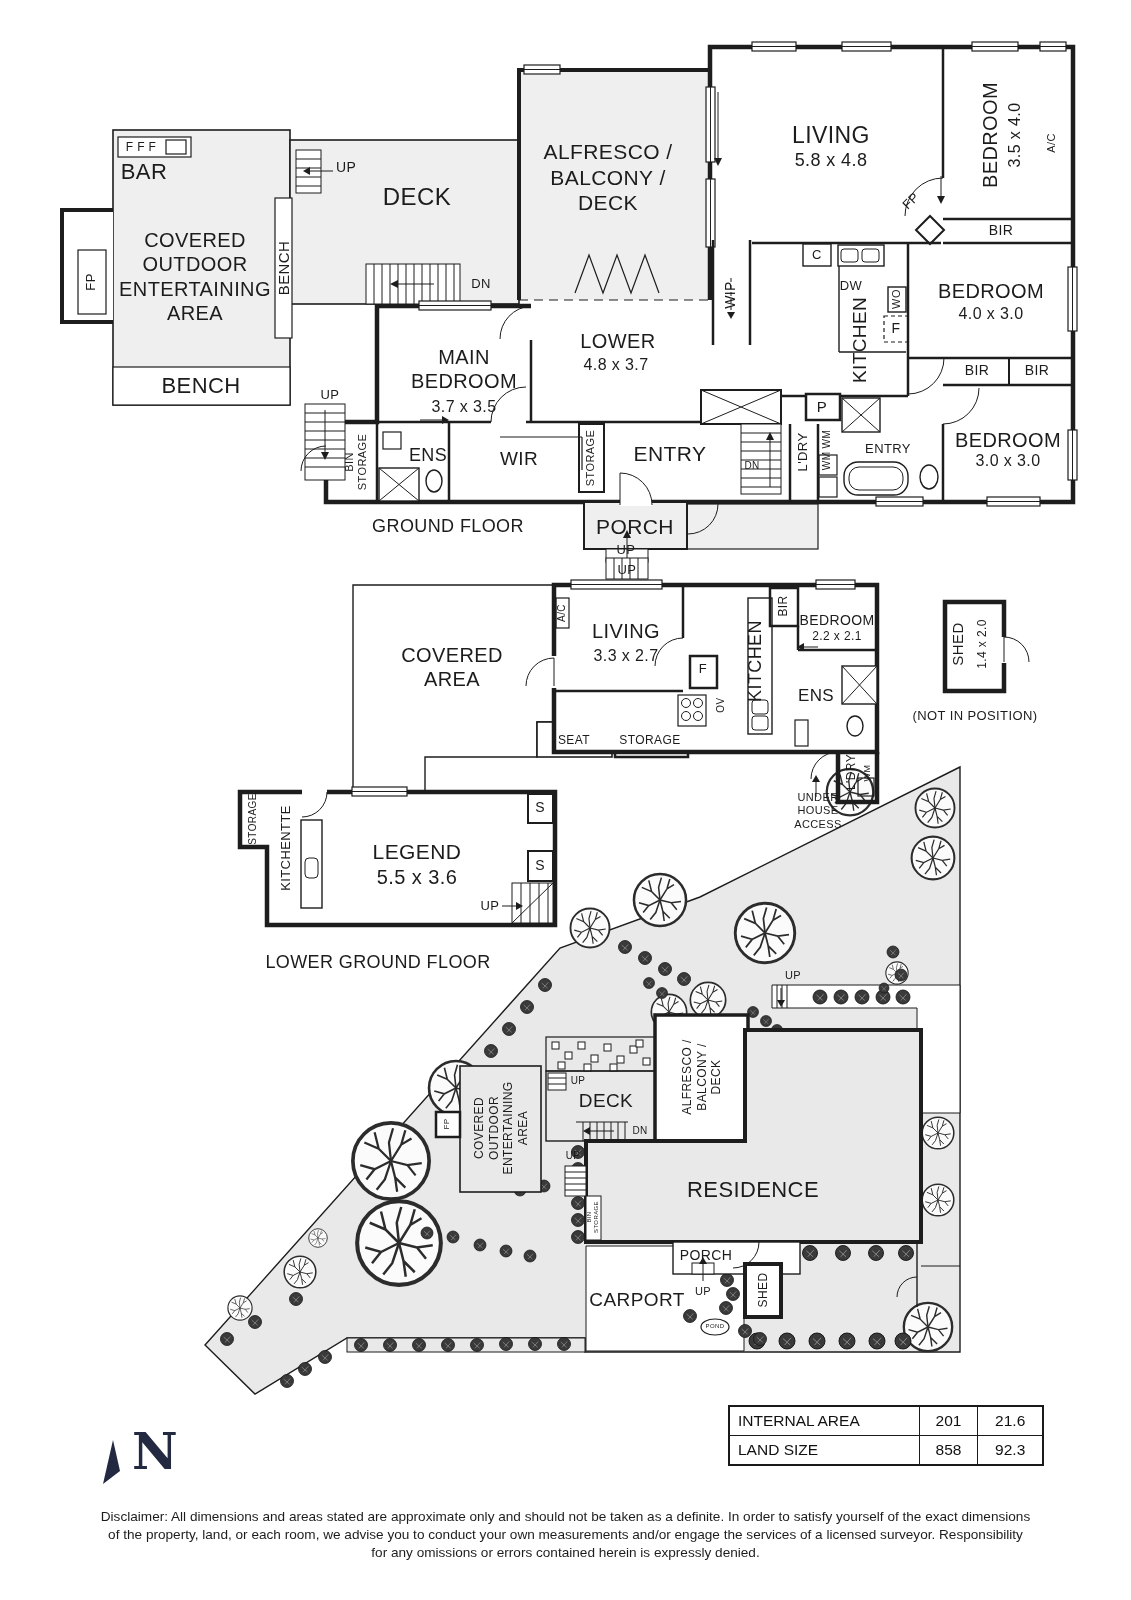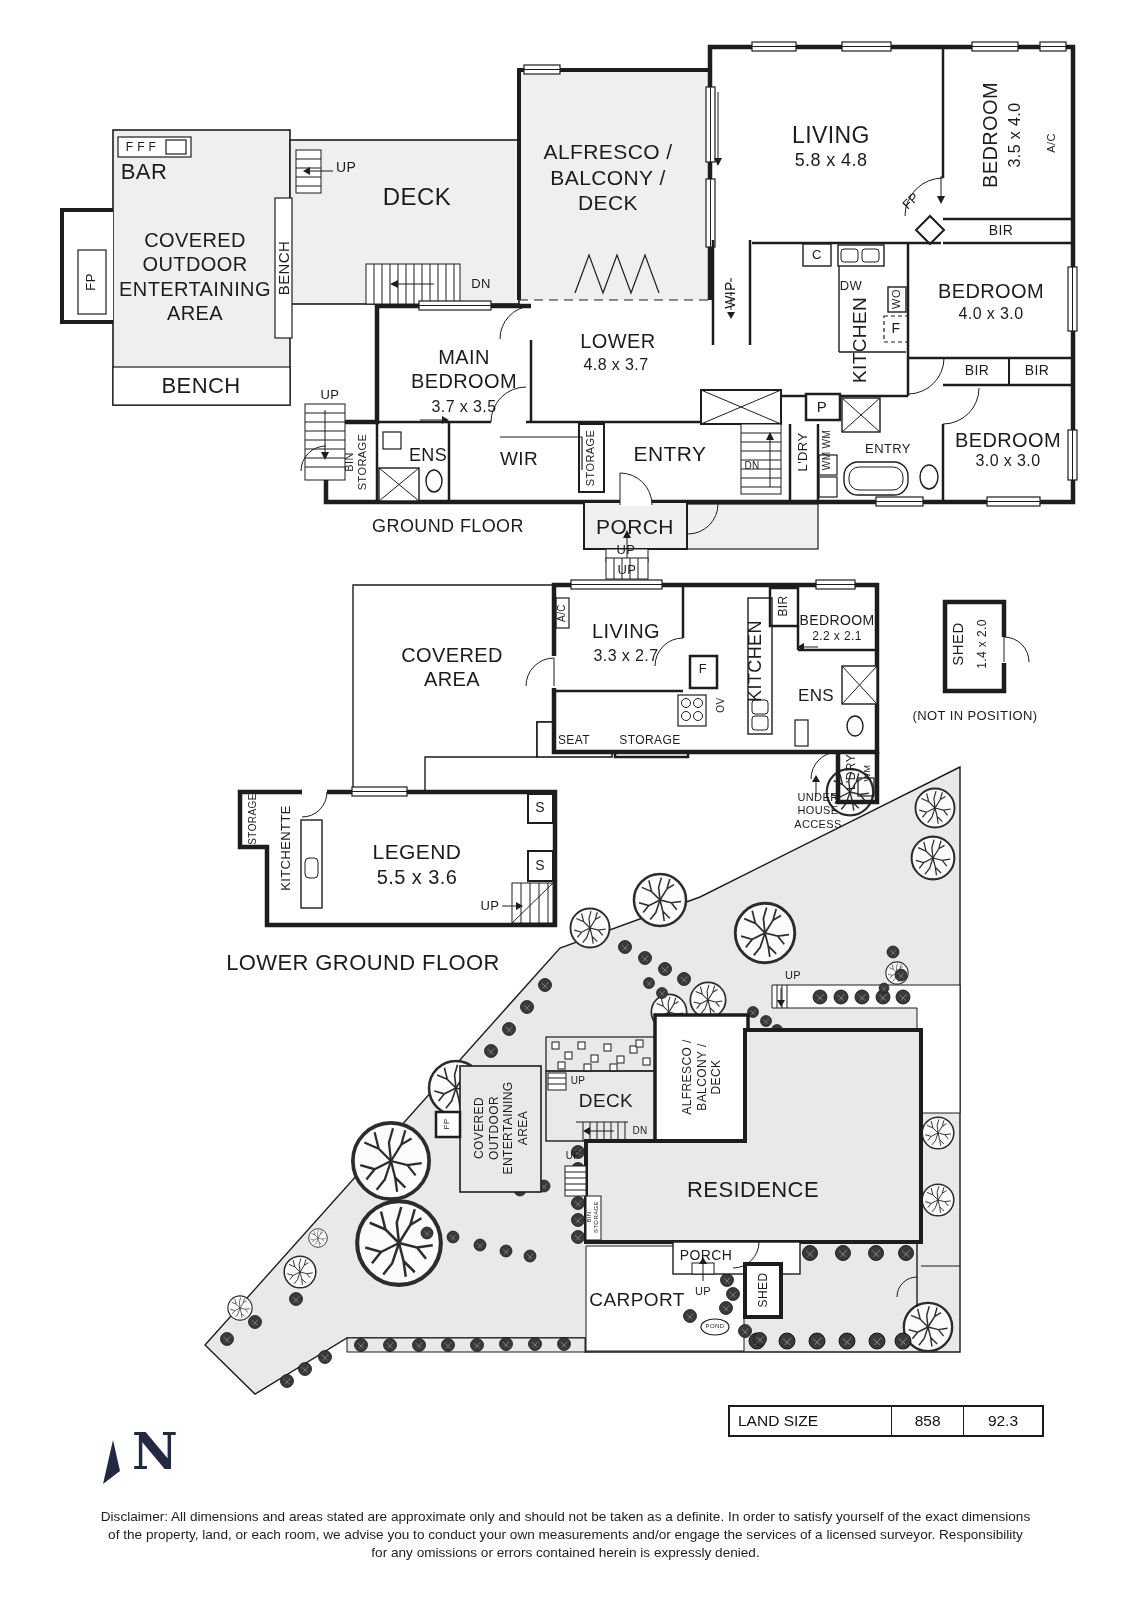--- a/index.html
+++ b/index.html
@@ -584,21 +584,21 @@
       <div class="pl" style="left: 818px; top: 811px; font-size: 11px; transform: translate(-50%, -50%);">UNDER
 HOUSE
 ACCESS</div>
       <div class="pl" style="left: 253px; top: 819px; font-size: 10px; transform: translate(-50%, -50%) rotate(-90deg);">STORAGE</div>
       <div class="pl" style="left: 286px; top: 848px; font-size: 13px; transform: translate(-50%, -50%) rotate(-90deg);">KITCHENTTE</div>
       <div class="pl" style="left: 417px; top: 852px; font-size: 21px; transform: translate(-50%, -50%);">LEGEND</div>
       <div class="pl" style="left: 417px; top: 877px; font-size: 20px; transform: translate(-50%, -50%);">5.5 x 3.6</div>
       <div class="pl" style="left: 540px; top: 808px; font-size: 14px; transform: translate(-50%, -50%);">S</div>
       <div class="pl" style="left: 540px; top: 866px; font-size: 14px; transform: translate(-50%, -50%);">S</div>
       <div class="pl" style="left: 490px; top: 906px; font-size: 13px; transform: translate(-50%, -50%);">UP</div>
-      <div class="pl" style="left: 363px; top: 963px; font-size: 22px; transform: translate(-50%, -50%); text-align: right;">LOWER GROUND FLOOR</div>
+      <div class="pl" style="left: 378px; top: 963px; font-size: 18px; transform: translate(-50%, -50%); text-align: right;">LOWER GROUND FLOOR</div>
       <div class="pl" style="left: 958px; top: 644px; font-size: 15px; transform: translate(-50%, -50%) rotate(-90deg);">SHED</div>
       <div class="pl" style="left: 982px; top: 644px; font-size: 12px; transform: translate(-50%, -50%) rotate(-90deg);">1.4 x 2.0</div>
       <div class="pl" style="left: 975px; top: 716px; font-size: 13px; transform: translate(-50%, -50%); text-align: right;">(NOT IN POSITION)</div>
       <div class="pl" style="left: 793px; top: 976px; font-size: 11px; transform: translate(-50%, -50%);">UP</div>
       <div class="pl" style="left: 501px; top: 1128px; font-size: 12px; transform: translate(-50%, -50%) rotate(-90deg);">COVERED
 OUTDOOR
 ENTERTAINING
 AREA</div>
       <div class="pl" style="left: 447px; top: 1124px; font-size: 8px; transform: translate(-50%, -50%) rotate(-90deg);">FP</div>
       <div class="pl" style="left: 606px; top: 1101px; font-size: 19px; transform: translate(-50%, -50%);">DECK</div>
@@ -614,20 +614,25 @@
       <div class="pl" style="left: 706px; top: 1256px; font-size: 14px; transform: translate(-50%, -50%);">PORCH</div>
       <div class="pl" style="left: 703px; top: 1292px; font-size: 11px; transform: translate(-50%, -50%);">UP</div>
       <div class="pl" style="left: 763px; top: 1290px; font-size: 12px; transform: translate(-50%, -50%) rotate(-90deg);">SHED</div>
       <div class="pl" style="left: 715px; top: 1327px; font-size: 6px; transform: translate(-50%, -50%);">POND</div>
       <div class="pl" style="left: 637px; top: 1300px; font-size: 19px; transform: translate(-50%, -50%);">CARPORT</div>
     </div>
 
 <table id="legend">
   <tbody>
   <tr>
+    <td class="l">INTERNAL AREA</td>
+    <td class="c">201</td>
+    <td class="c">21.6</td>
+  </tr>
+  <tr>
     <td class="l">LAND SIZE</td>
     <td class="c">858</td>
     <td class="c">92.3</td>
   </tr>
 </tbody>
     </table>
 
 <div id="compass">
   <svg width="90" height="70">
     <polygon points="15,18 5,62 22,49" fill="#232940"></polygon>

